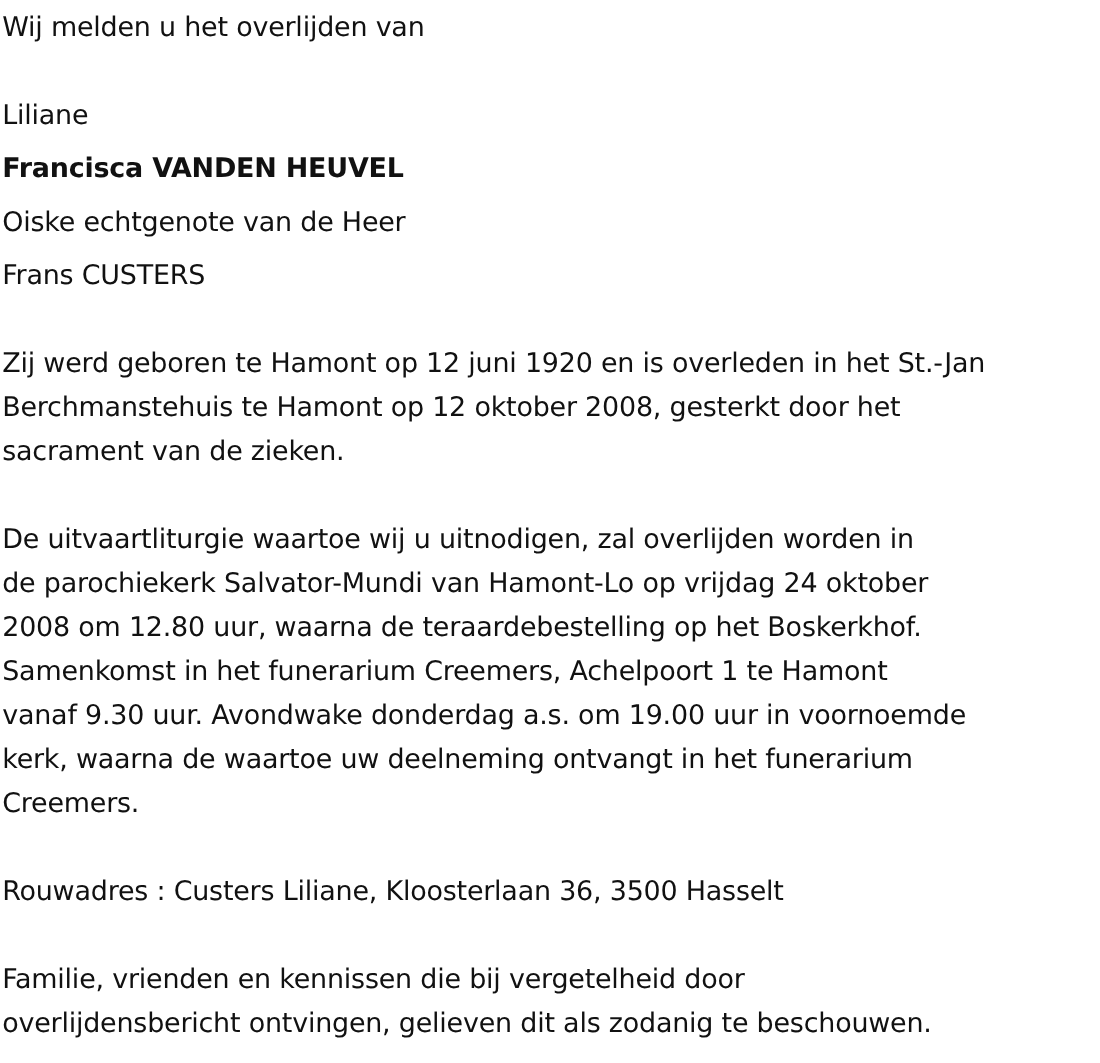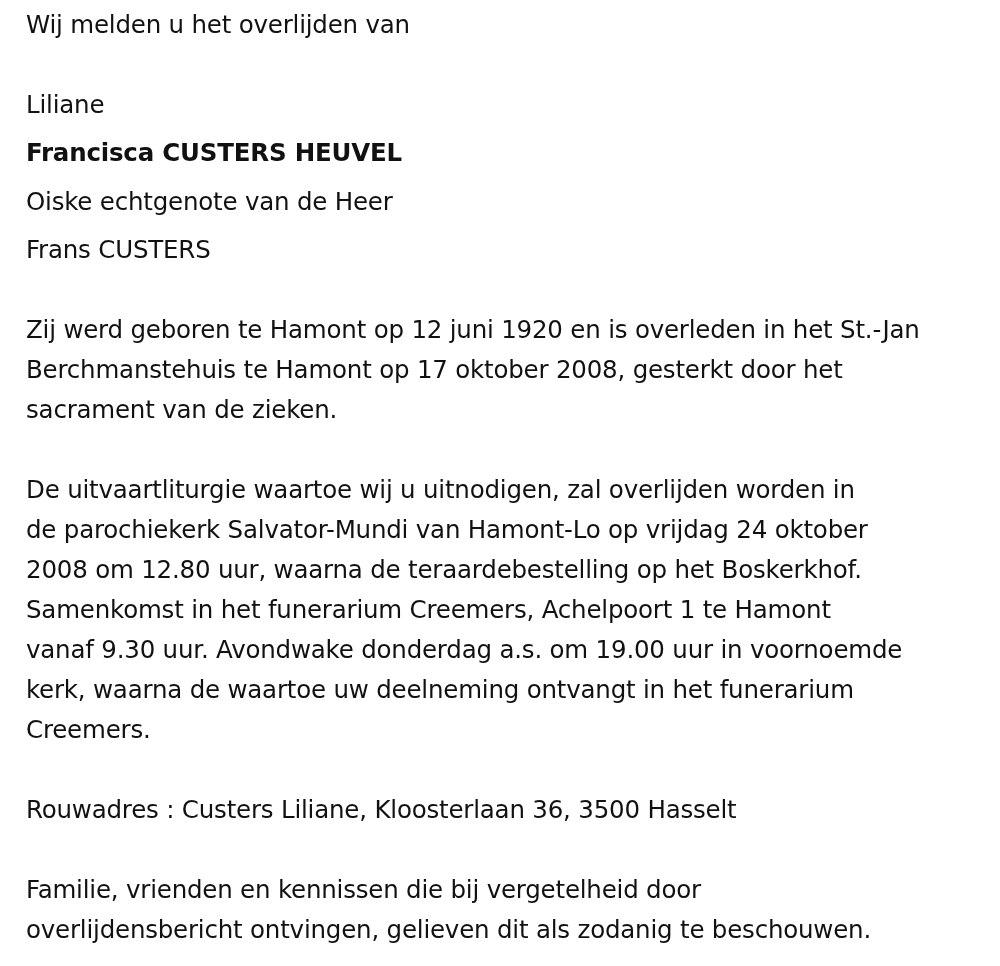--- a/index.html
+++ b/index.html
@@ -12,40 +12,40 @@
       height: 966px;
       overflow: hidden;
       position: relative;
       color: #111111;
       font-family: "DejaVu Sans", sans-serif;
       font-size: 24.5px;
       letter-spacing: -0.2px;
     }
     .line {
       position: absolute;
-      left: 26px;
+      left: 2px;
       white-space: nowrap;
       line-height: 30px;
     }
     .bold { font-weight: bold; }
   </style>
 </head>
 <body>
 
 <div>
   <div class="line" style="top:10px">Wij melden u het overlijden van</div>
 
   <div class="line" style="top:90px">Liliane</div>
-  <div class="line bold" style="top:138px">Francisca CUSTERS HEUVEL</div>
+  <div class="line bold" style="top:138px">Francisca VANDEN HEUVEL</div>
   <div class="line" style="top:187px">Oiske echtgenote van de Heer</div>
   <div class="line" style="top:235px">Frans CUSTERS</div>
 
   <div>
     <div class="line" style="top:315px">Zij werd geboren te Hamont op 12 juni 1920 en is overleden in het St.-Jan</div>
-    <div class="line" style="top:355px">Berchmanstehuis te Hamont op 17 oktober 2008, gesterkt door het</div>
+    <div class="line" style="top:355px">Berchmanstehuis te Hamont op 12 oktober 2008, gesterkt door het</div>
     <div class="line" style="top:395px">sacrament van de zieken.</div>
   </div>
 
   <div>
     <div class="line" style="top:475px">De uitvaartliturgie waartoe wij u uitnodigen, zal overlijden worden in</div>
     <div class="line" style="top:515px">de parochiekerk Salvator-Mundi van Hamont-Lo op vrijdag 24 oktober</div>
     <div class="line" style="top:555px">2008 om 12.80 uur, waarna de teraardebestelling op het Boskerkhof.</div>
     <div class="line" style="top:595px">Samenkomst in het funerarium Creemers, Achelpoort 1 te Hamont</div>
     <div class="line" style="top:635px">vanaf 9.30 uur. Avondwake donderdag a.s. om 19.00 uur in voornoemde</div>
     <div class="line" style="top:675px">kerk, waarna de waartoe uw deelneming ontvangt in het funerarium</div>

